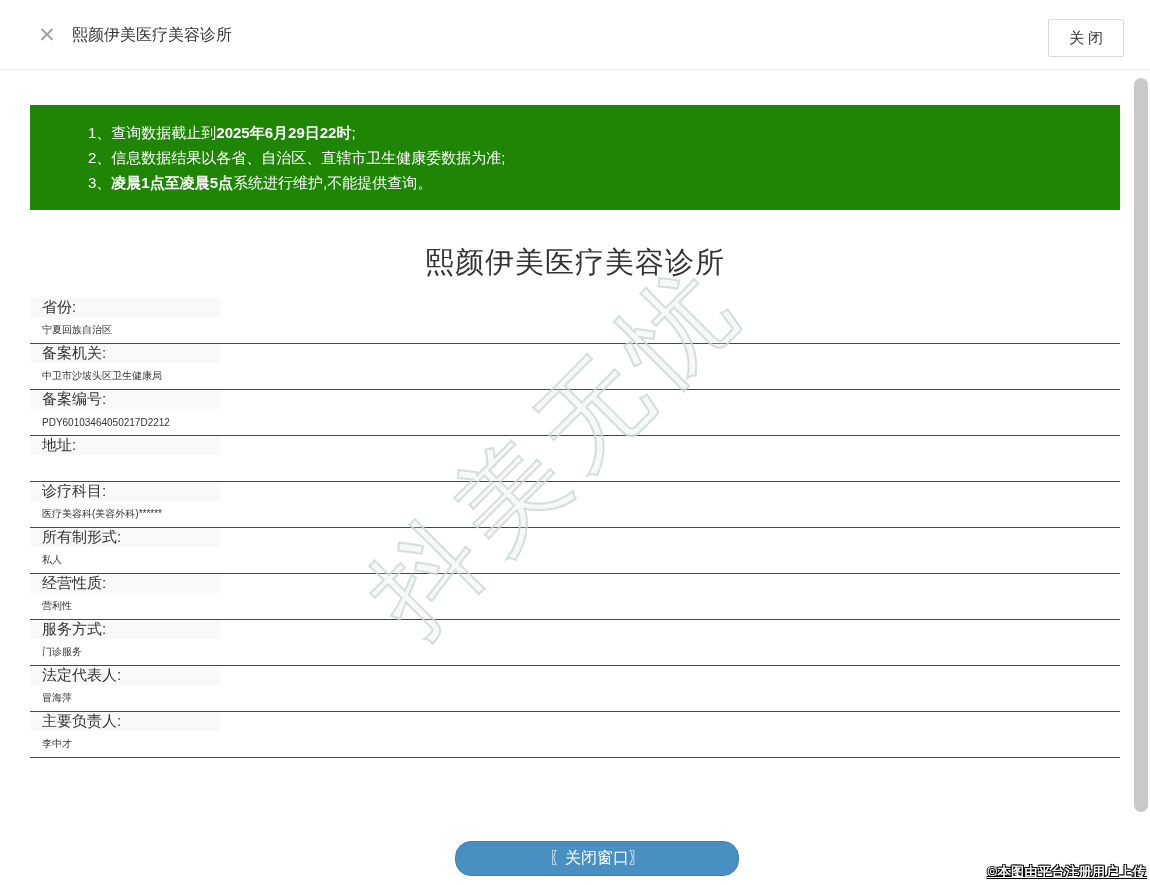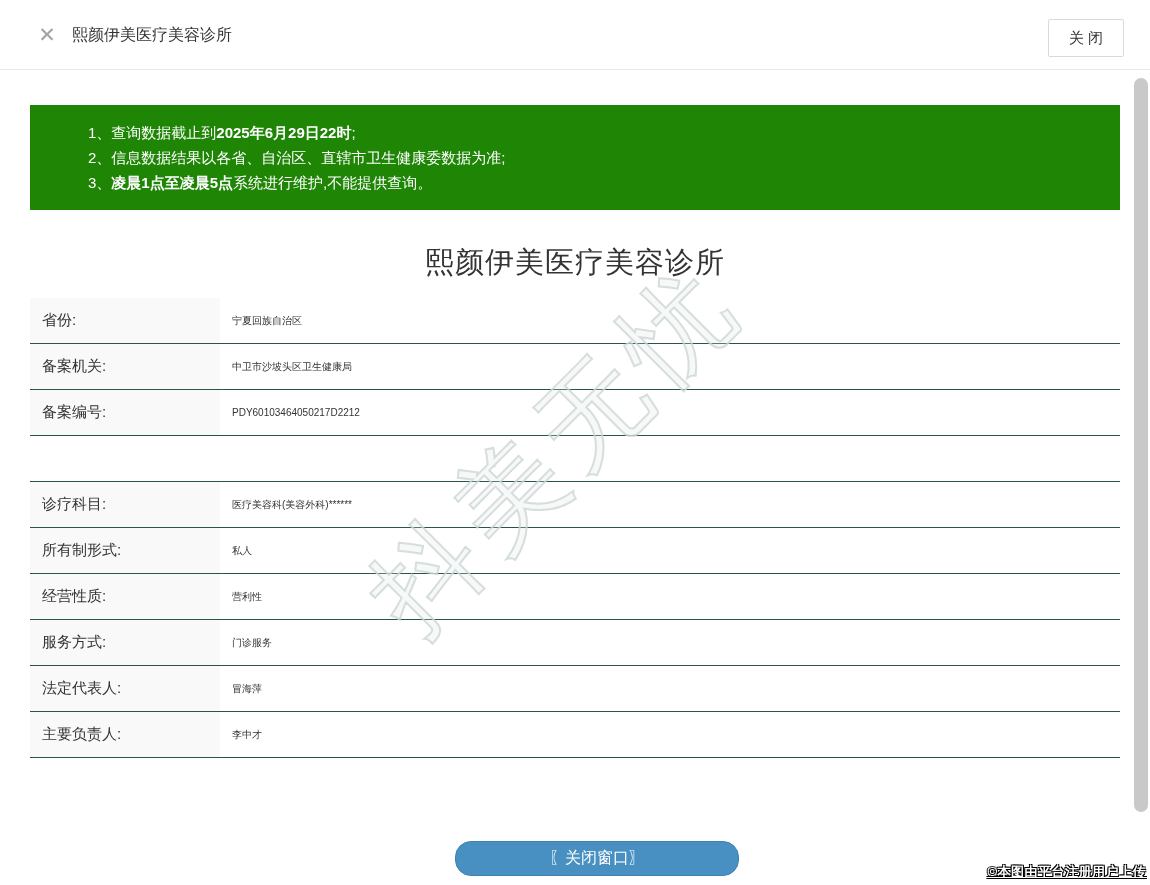--- a/index.html
+++ b/index.html
@@ -20,21 +20,21 @@
     font-size:21px; line-height:22px; color:#a3a3a3; text-align:center; cursor:pointer;
   }
   .topbar-title {
     position:absolute; left:72px; top:0; height:70px; line-height:70px;
     font-size:16px; color:#333;
   }
   .topbar-close-btn {
     position:absolute; right:26px; top:19px; min-width:76px; height:38px;
     background:#fff; border:1px solid #d9d9d9; border-radius:2px;
     font-size:15px; color:#333; padding:0 18px; cursor:pointer;
-    font-family:Liberation Sans, sans-serif;
+    font-family:Liberation Serif, serif;
   }
 
   
   .notice {
     position:absolute; left:30px; top:105px; width:1090px; height:105px;
     background:#1e8505; border-radius:0; color:#fff;
     padding:15px 20px 15px 58px; font-size:15px; line-height:25px;
   }
   .notice-line { white-space:nowrap; }
   .notice-line .bold { font-weight:bold; }
@@ -42,21 +42,21 @@
   
   .clinic-title {
     position:absolute; left:0; top:243px; width:1150px; text-align:center;
     font-size:29px; color:#333; font-weight:400; letter-spacing:1px;
   }
 
   
   .info-table { position:absolute; left:30px; top:298px; width:1090px; }
   .info-row {
     display:flex; height:46px; align-items:stretch;
-    border-bottom:1px solid #28544b; background:#fff;
+    border-bottom:1px solid #28544b; background:#fff;flex-direction:column;
   }
   .info-label {
     width:190px; background:#f9f9f9; display:flex; align-items:center;
     padding-left:12px; font-size:15px; color:#333; flex-shrink:0;
   }
   .info-value {
     flex:1; display:flex; align-items:center; padding-left:12px;
     font-size:10px; color:#333;
   }
 
@@ -119,20 +119,21 @@
       </div>
       <div class="info-row">
         <div class="info-label">备案机关:</div>
         <div class="info-value">中卫市沙坡头区卫生健康局</div>
       </div>
       <div class="info-row">
         <div class="info-label">备案编号:</div>
         <div class="info-value">PDY60103464050217D2212</div>
       </div>
       <div class="info-row">
+        <div class="info-label">地址:</div>
       </div>
       <div class="info-row">
         <div class="info-label">诊疗科目:</div>
         <div class="info-value">医疗美容科(美容外科)******</div>
       </div>
       <div class="info-row">
         <div class="info-label">所有制形式:</div>
         <div class="info-value">私人</div>
       </div>
       <div class="info-row">

